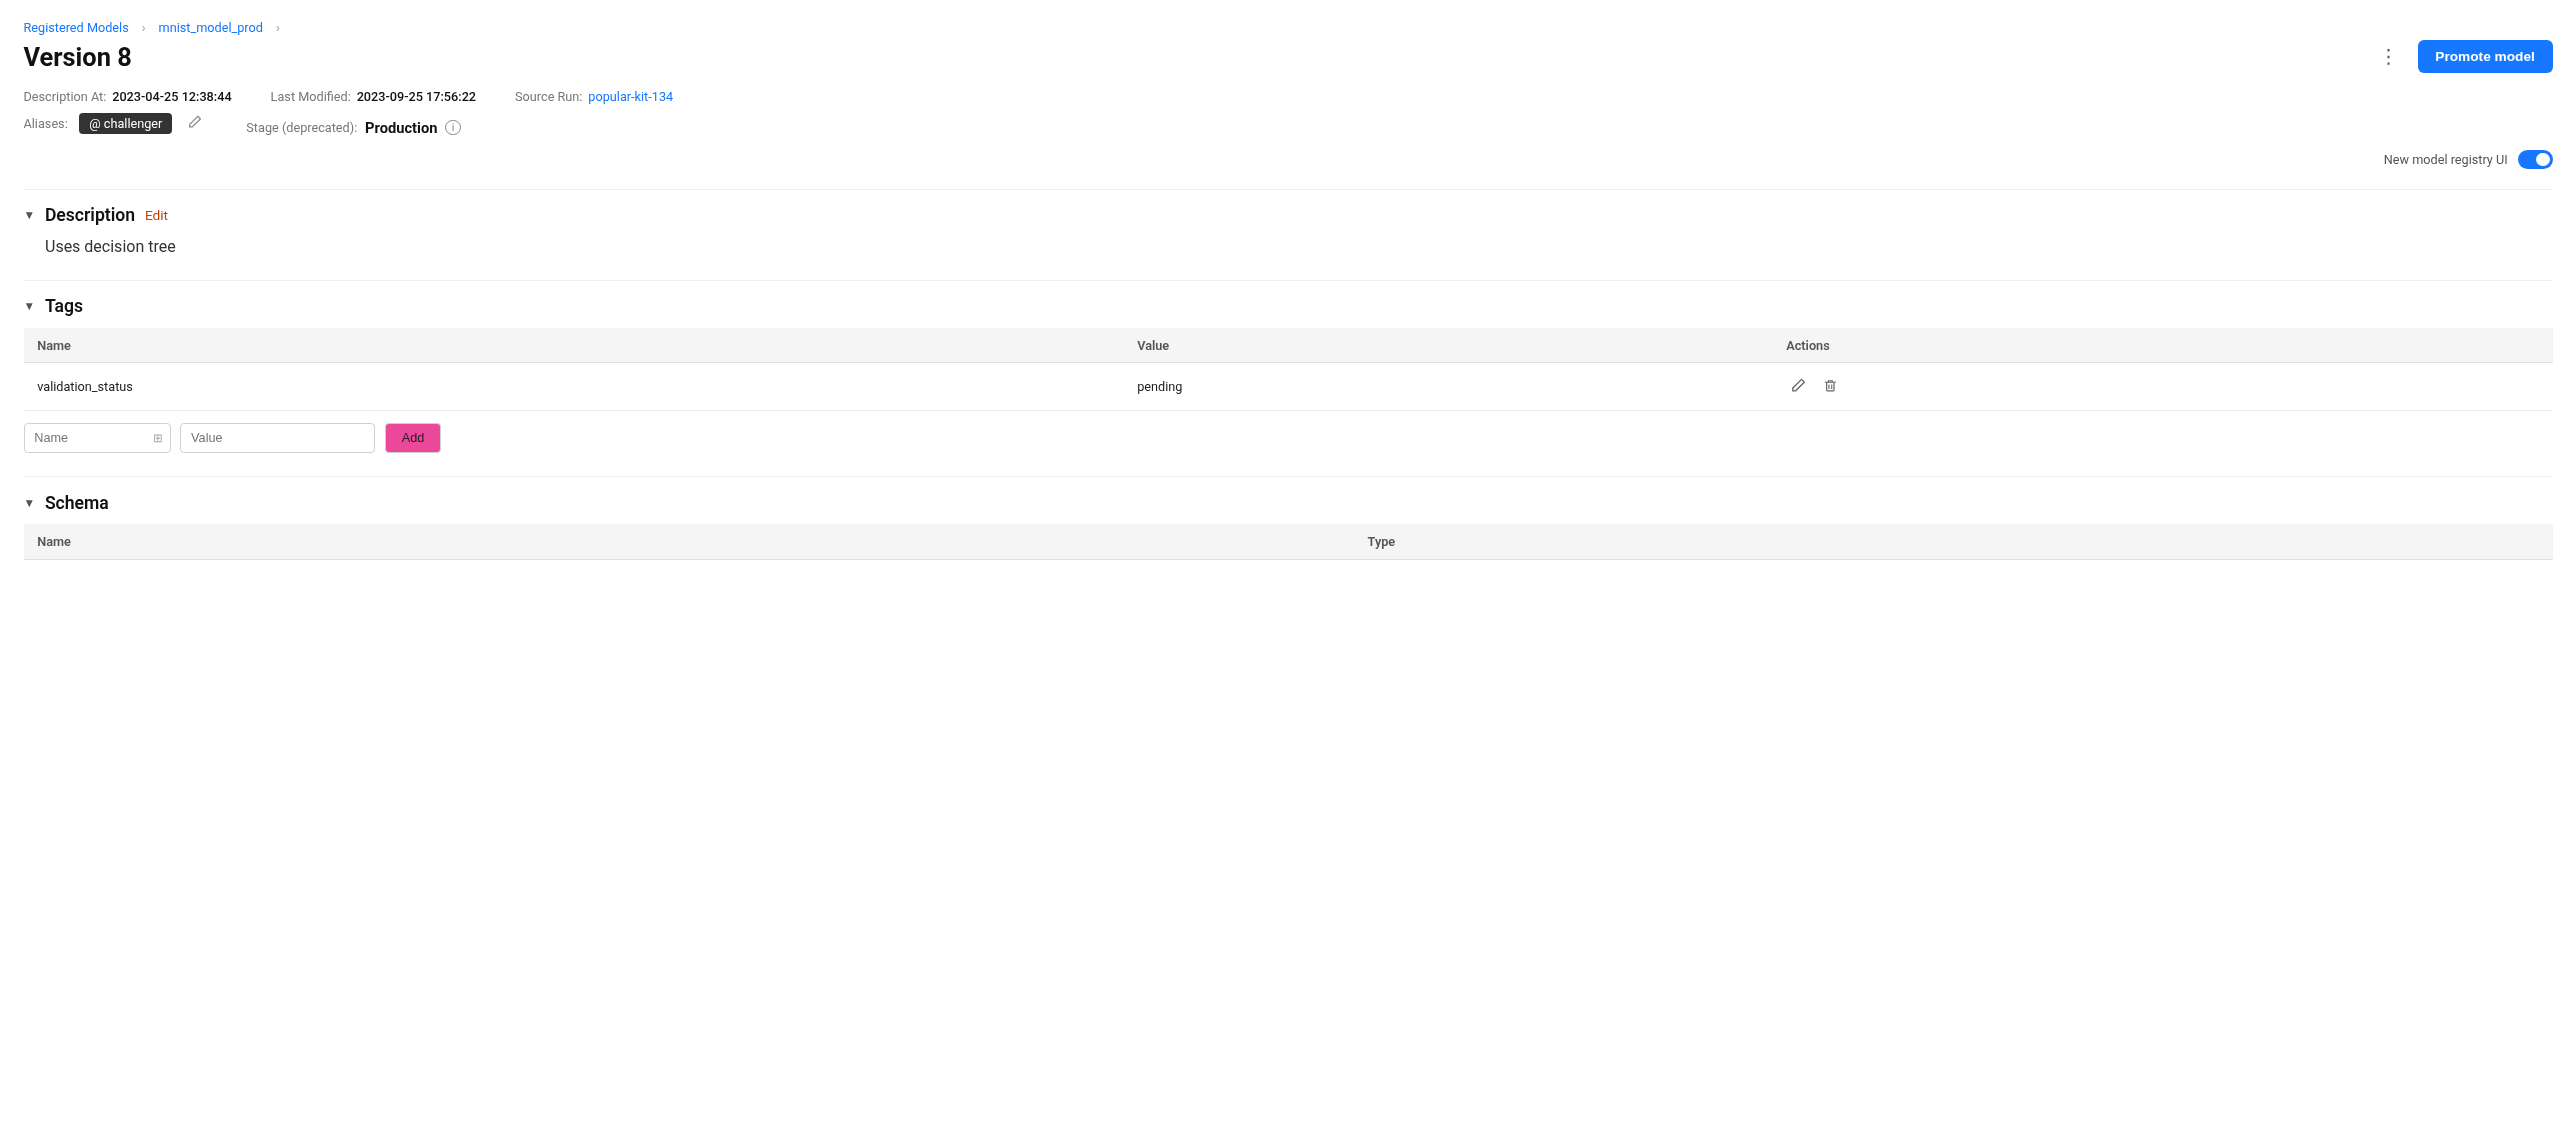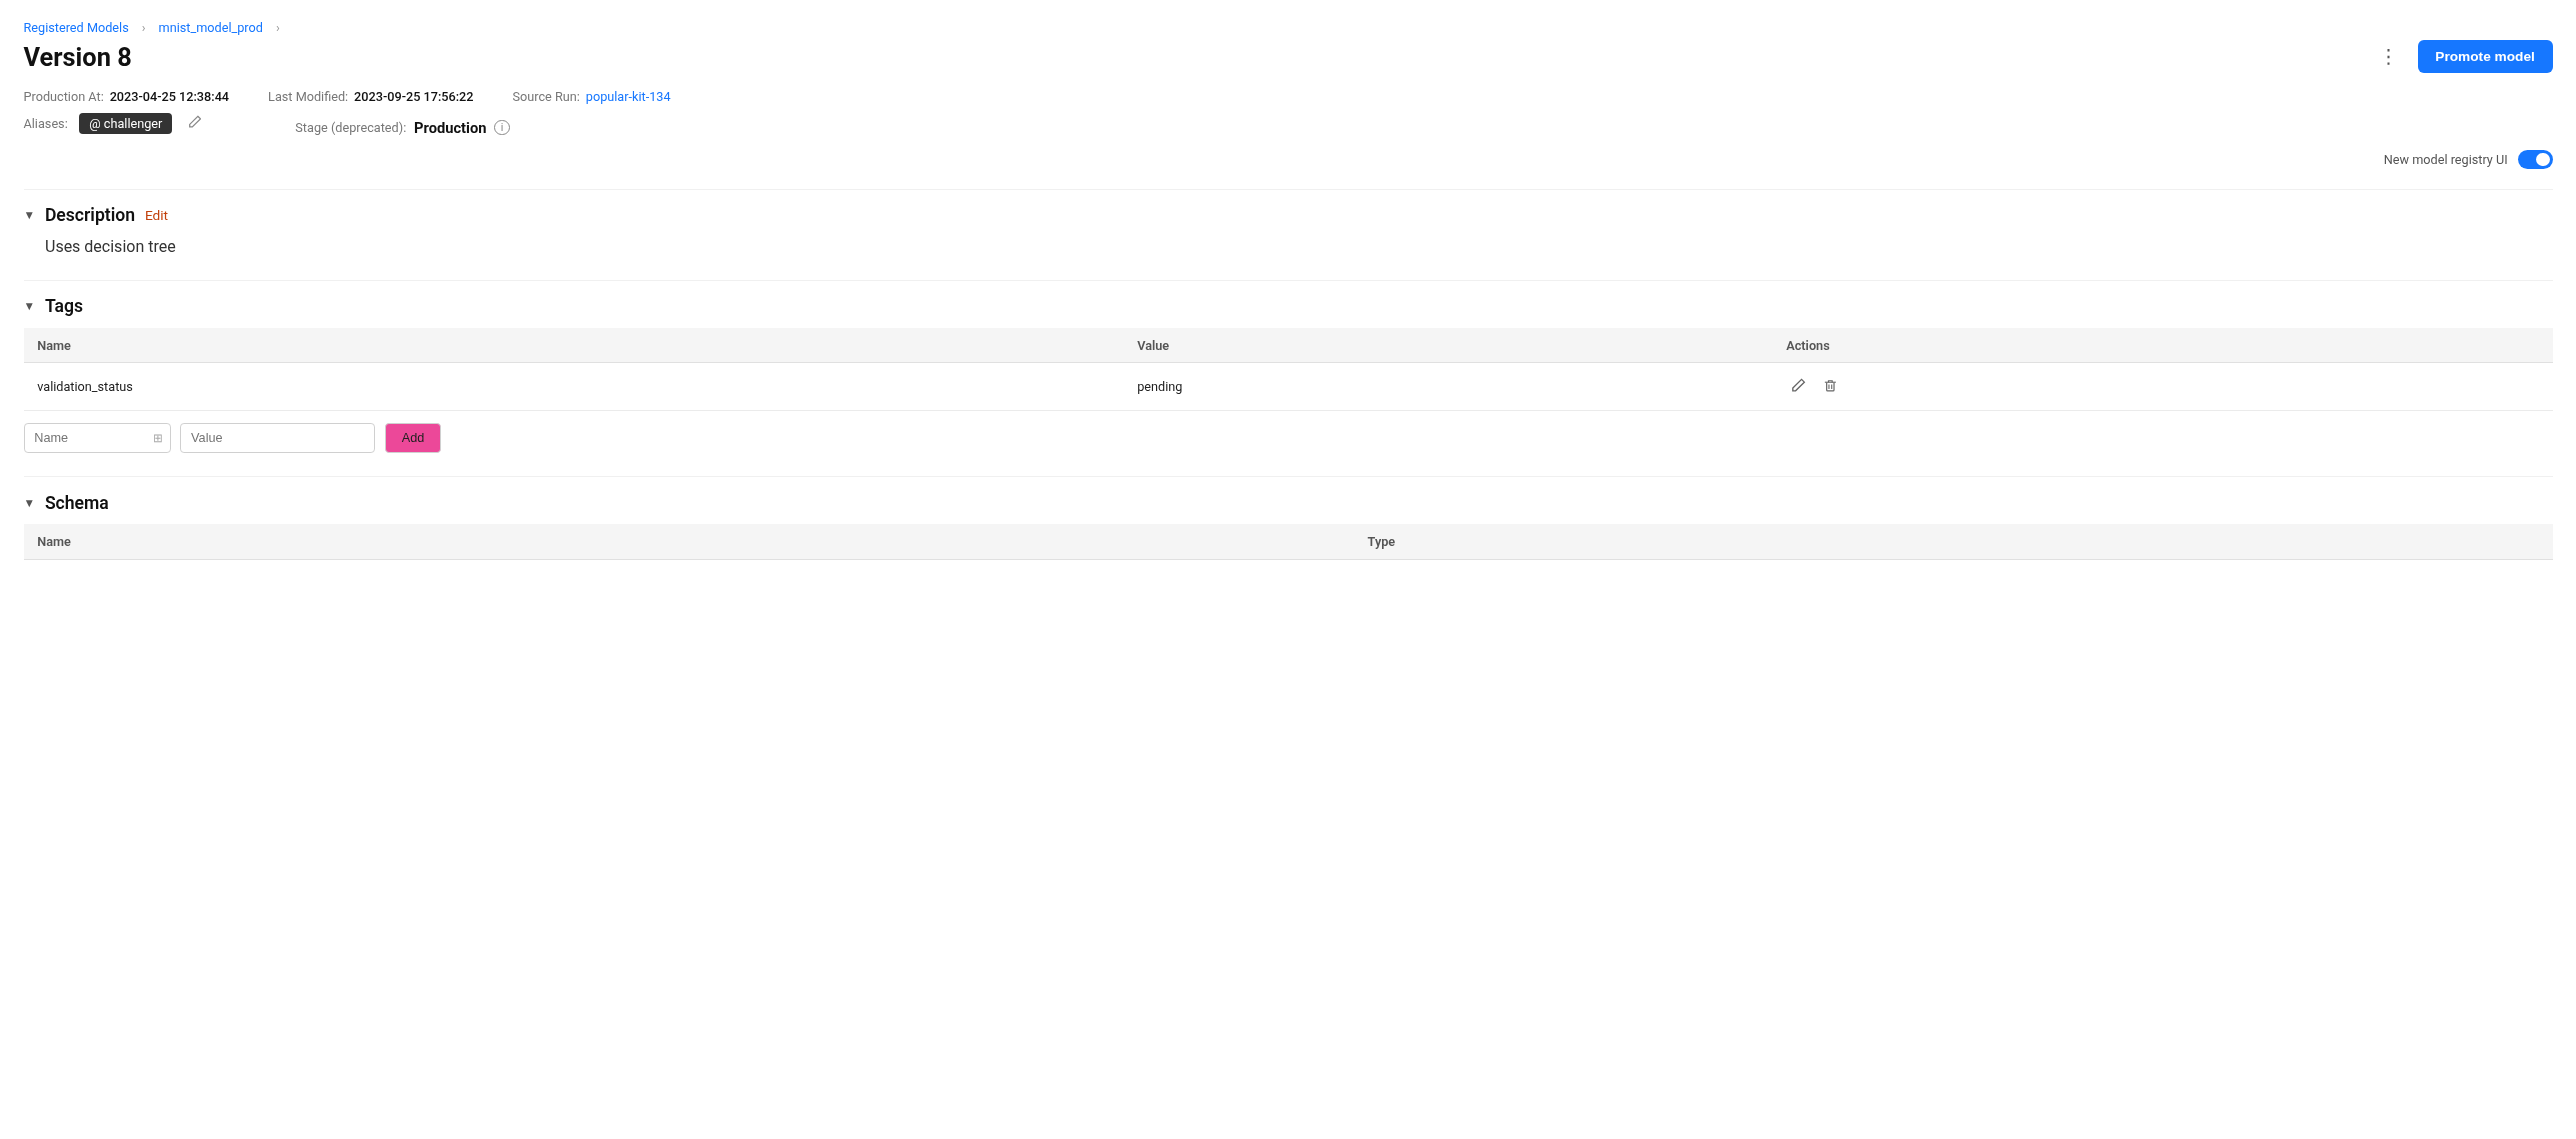--- a/index.html
+++ b/index.html
@@ -337,34 +337,34 @@
 <div class="page-header">
   <h1 class="page-title">Version 8</h1>
   <div class="header-actions">
     <button class="more-btn">⋮</button>
     <button class="promote-btn">Promote model</button>
   </div>
 </div>
 
 <div class="meta-row">
   <div class="meta-item">
-    <span class="meta-label">Production At:</span>
+    <span class="meta-label">Description At:</span>
     <span class="meta-value">2023-04-25 12:38:44</span>
   </div>
   <div class="meta-item">
     <span class="meta-label">Last Modified:</span>
     <span class="meta-value">2023-09-25 17:56:22</span>
   </div>
   <div class="meta-item">
     <span class="meta-label">Source Run:</span>
     <a href="#" class="meta-link">popular-kit-134</a>
   </div>
 </div>
 
-<div style="display:flex; gap:90px; margin-bottom:7.8px;">
+<div style="display:flex; gap:41px; margin-bottom:7.8px;">
   <div class="aliases-row">
     <span class="meta-label">Aliases:</span>
     <span class="alias-tag">
       <span>@ challenger</span>
     </span>
     <button class="edit-icon-btn" title="Edit aliases">
       <svg width="13.7" height="13.7" viewBox="0 0 16 16" fill="none" xmlns="http://www.w3.org/2000/svg">
         <path d="M11.5 1.5L14.5 4.5L5 14H2V11L11.5 1.5Z" stroke="#888" stroke-width="1.5" fill="none"></path>
       </svg>
     </button>

